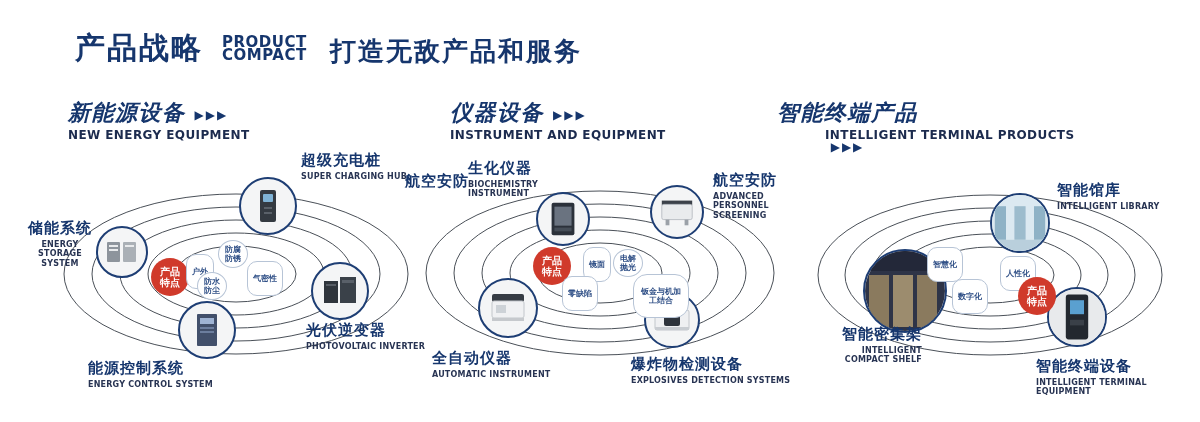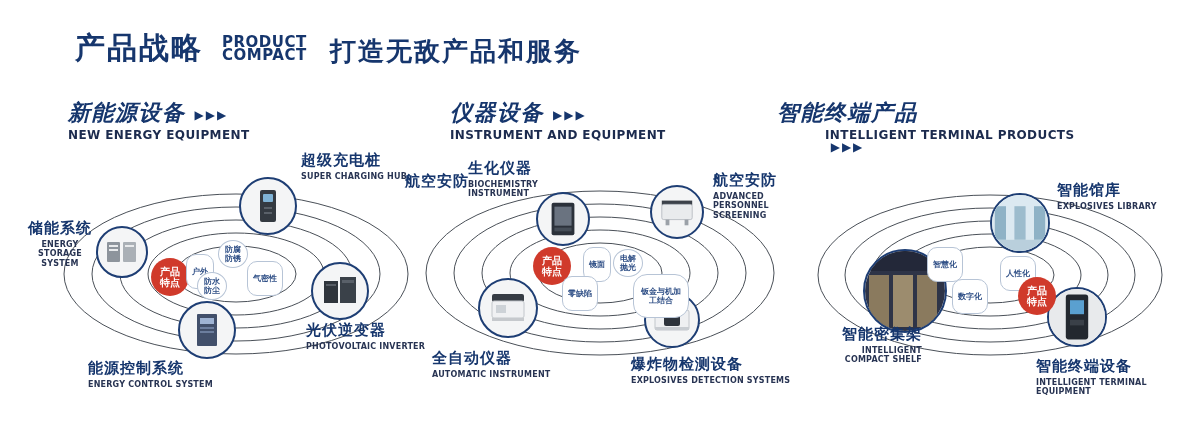--- a/index.html
+++ b/index.html
@@ -239,21 +239,21 @@
 
   <div class="badge" style="left:1018px;top:277px;z-index:6;">
     <span>产品特点</span>
   </div>
   <div class="tag" style="left:927px;top:247px;">智慧化</div>
   <div class="tag" style="left:1000px;top:256px;">人性化</div>
   <div class="tag" style="left:952px;top:279px;">数字化</div>
 
   <div class="plabel" style="left:1057px;top:182px;">
     <span class="cn">智能馆库</span>
-    <span class="en">EXPLOSIVES LIBRARY</span>
+    <span class="en">INTELLIGENT LIBRARY</span>
   </div>
   <div class="plabel" style="left:826px;top:326px;width:96px;text-align:right;">
     <span class="cn">智能密集架</span>
     <span class="en">INTELLIGENT COMPACT SHELF</span>
   </div>
   <div class="plabel" style="left:1036px;top:358px;">
     <span class="cn">智能终端设备</span>
     <span class="en">INTELLIGENT TERMINAL EQUIPMENT</span>
   </div>
 

